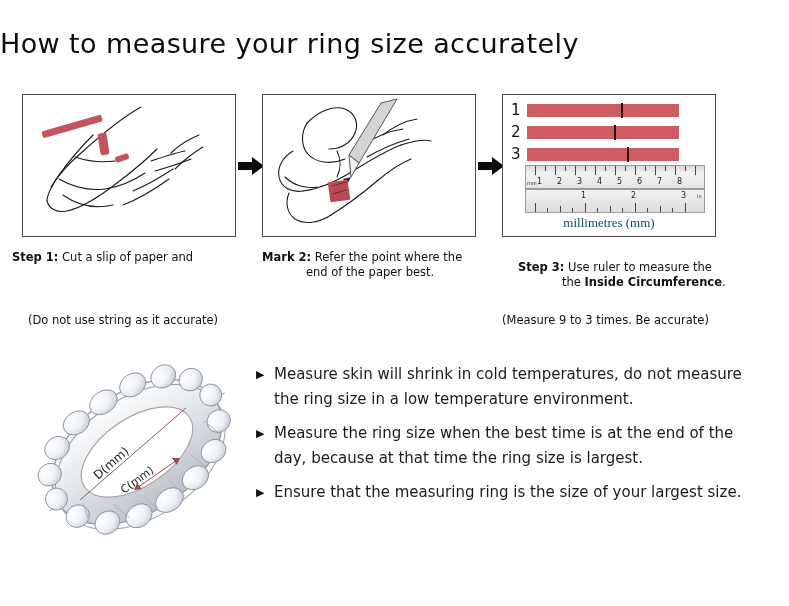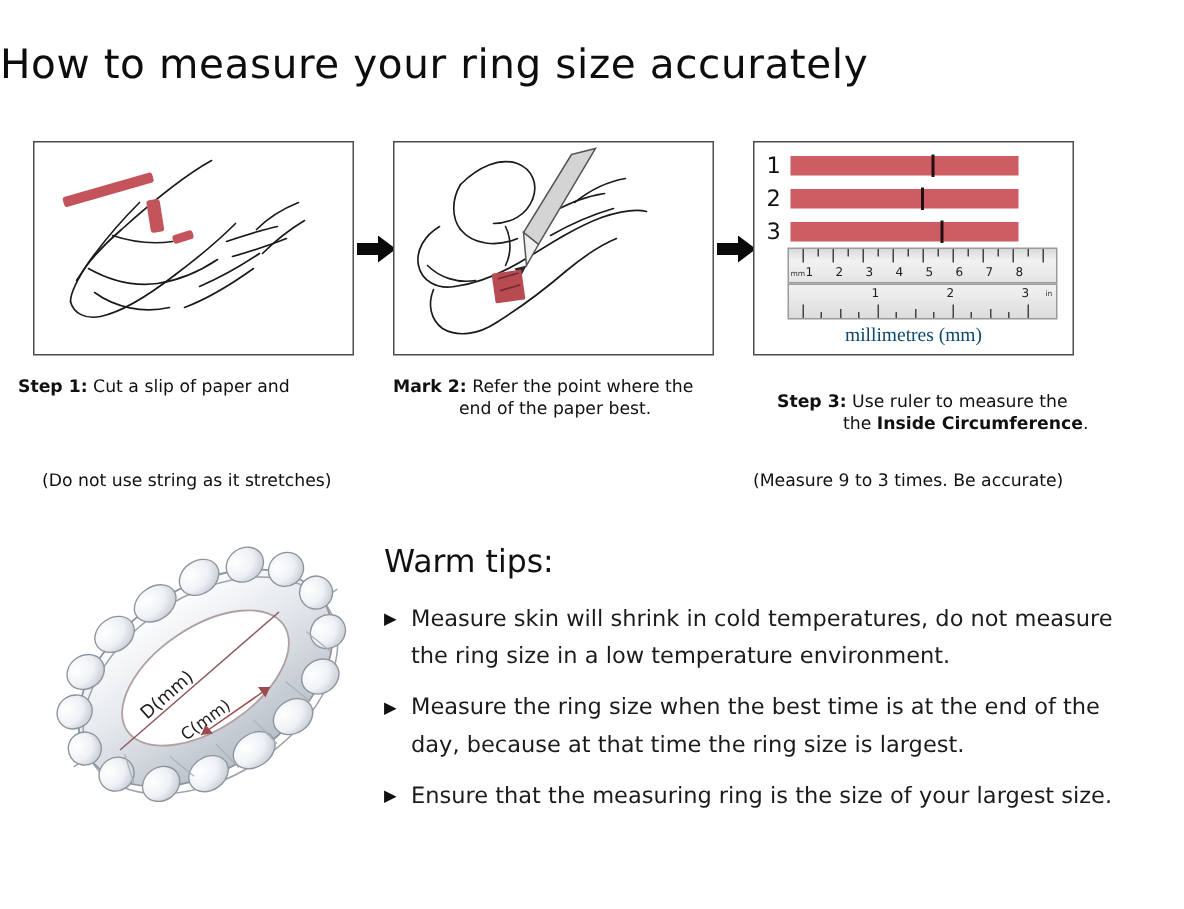--- a/index.html
+++ b/index.html
@@ -380,21 +380,21 @@
   <span>Refer the point where the</span>
   <span class="indent">end of the paper best.</span>
 </div>
 
 <div class="caption cap-3">
   <b>Step 3:</b>
   <span>Use ruler to measure the</span>
   <span class="indent">the <b>Inside Circumference</b>.</span>
 </div>
 
-<div class="note note-1">(Do not use string as it stretches)</div>
+<div class="note note-1">(Do not use string as it accurate)</div>
 <div class="note note-3">(Measure 9 to 3 times. Be accurate)</div>
 
 <div class="ring-wrap">
   <svg width="218" height="200" viewBox="0 0 218 200">
     <defs>
       <radialGradient id="gemShine" cx="35%" cy="30%" r="75%">
         <stop offset="0%" stop-color="#ffffff"></stop>
         <stop offset="60%" stop-color="#eef1f5"></stop>
         <stop offset="100%" stop-color="#c9ced6"></stop>
       </radialGradient>
@@ -448,21 +448,20 @@
     <text x="70" y="128" transform="rotate(-41 70 128)" font-family="DejaVu Sans, sans-serif" font-size="12" fill="#1a1a1a">D(mm)</text>
 
     <line x1="106" y1="138" x2="152" y2="106" stroke="#9c4a50" stroke-width="1"></line>
     <polygon points="152,106 144,106 149,113" fill="#9c4a50"></polygon>
     <polygon points="106,138 114,137 109,131" fill="#9c4a50"></polygon>
     <text x="96" y="142" transform="rotate(-36 96 142)" font-family="DejaVu Sans, sans-serif" font-size="11" fill="#1a1a1a">C(mm)</text>
   </svg>
 </div>
 
 <div class="tips">
-  <div class="tips-title">Warm tips:</div>
 
   <div class="tip">
     <span class="tip-bullet">▶</span>
     <span class="tip-text">Measure skin will shrink in cold temperatures, do not measure the ring size in a low temperature environment.</span>
   </div>
 
   <div class="tip">
     <span class="tip-bullet">▶</span>
     <span class="tip-text">Measure the ring size when the best time is at the end of the day, because at that time the ring size is largest.</span>
   </div>

